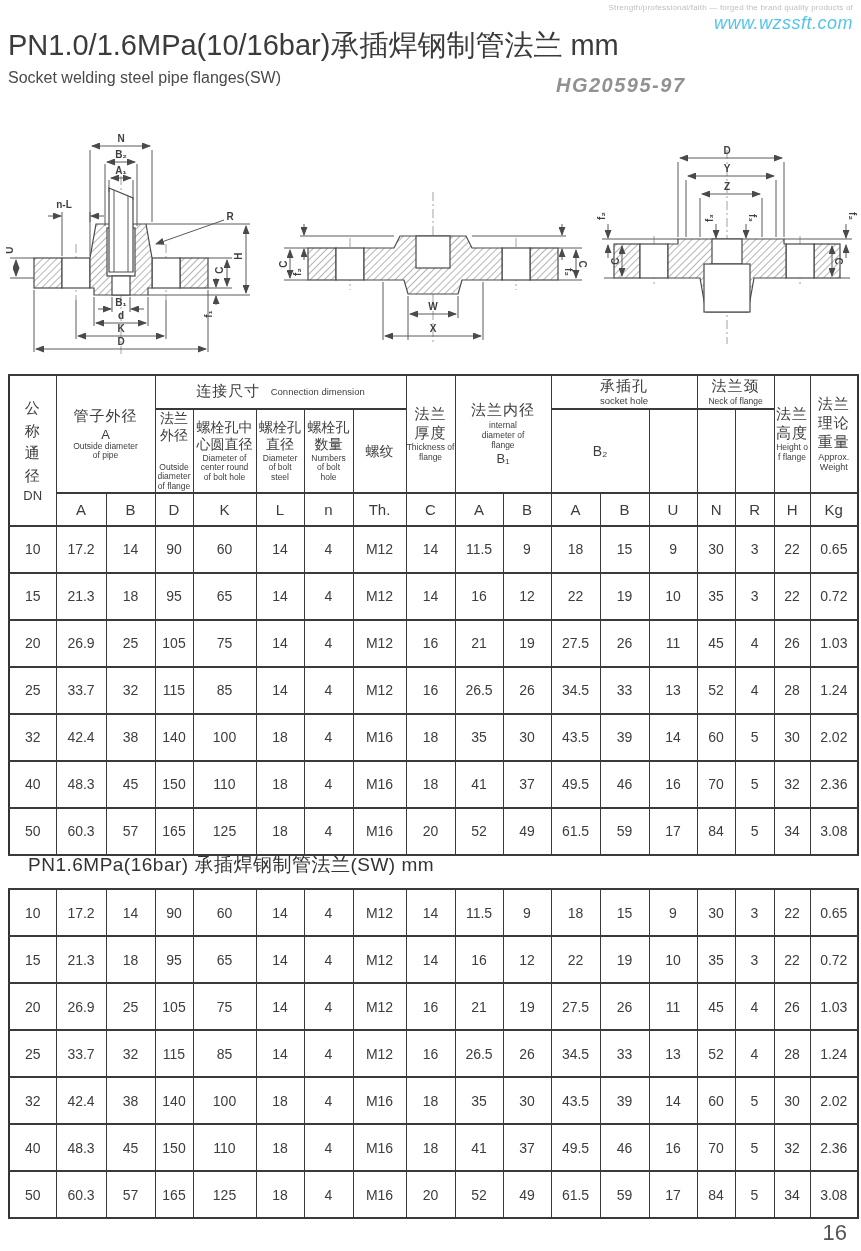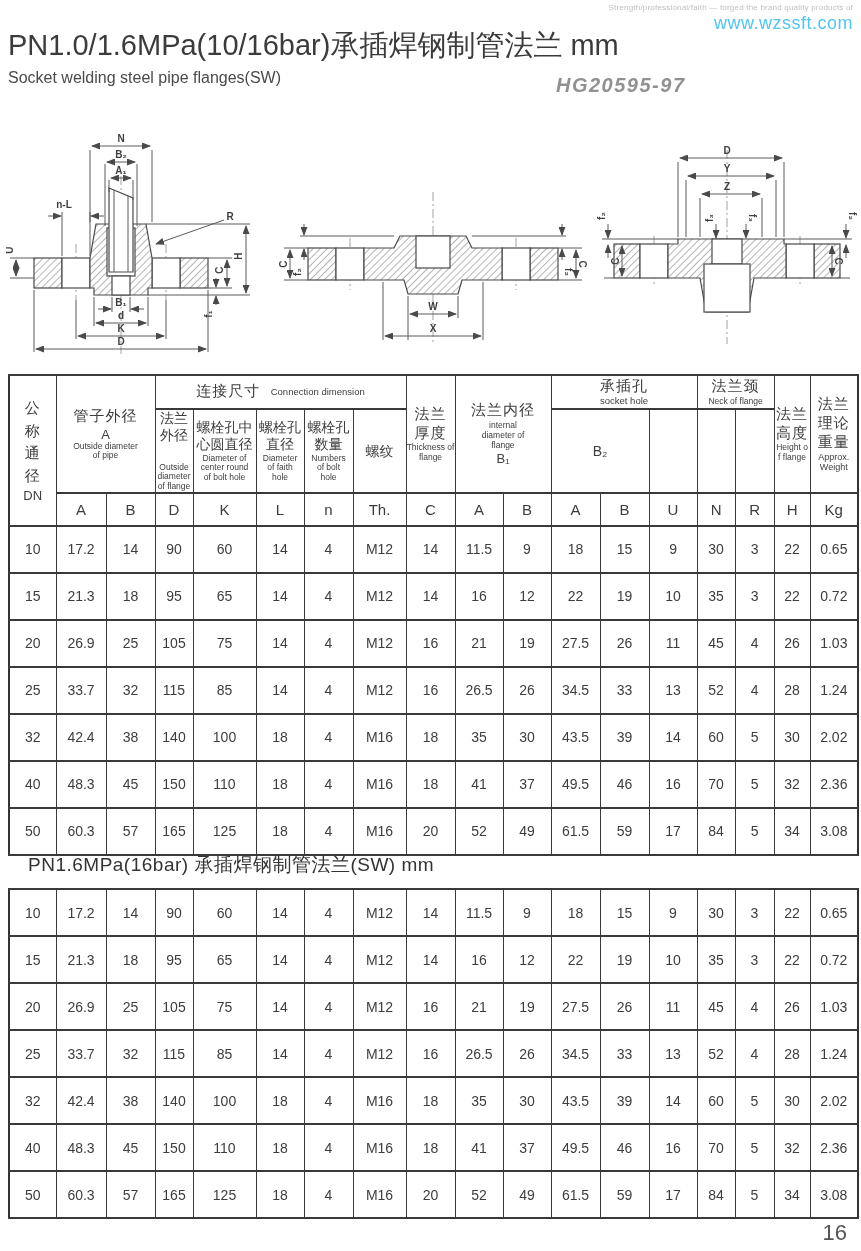--- a/index.html
+++ b/index.html
@@ -2,21 +2,21 @@
 <html><head>
 <meta charset="utf-8">
 <style>
   html,body{margin:0;padding:0;}
   body{
     width:861px;height:1251px;position:relative;background:#ffffff;
     font-family:"Liberation Sans",sans-serif;color:#3d3d3d;overflow:hidden;
   }
   
   .tagline{position:absolute;top:3px;right:8px;font-size:8px;color:#c2beba;letter-spacing:.2px;}
-  .website{position:absolute;top:13px;right:8px;font-size:18px;color:#52c4ee;letter-spacing:.5px;}
+  .website{position:absolute;top:13px;right:8px;font-size:18px;font-style:italic;color:#52c4ee;letter-spacing:.5px;}
   .title{position:absolute;top:26px;left:8px;font-size:29px;color:#3b3b3b;white-space:nowrap;}
   .subtitle{position:absolute;top:69px;left:8px;font-size:16px;color:#4a4a4a;text-align:center;}
   .standard{position:absolute;top:74px;left:556px;font-size:20px;font-weight:bold;font-style:italic;color:#919191;letter-spacing:1.5px;}
   .pagenum{position:absolute;top:1220px;right:14px;font-size:22px;color:#555;}
   
   .drawing{position:absolute;}
   #drawL{left:6px;top:132px;}
   #drawM{left:278px;top:184px;}
   #drawR{left:596px;top:144px;}
   svg text{font-family:"Liberation Sans",sans-serif;font-size:10px;font-weight:bold;fill:#3f3f3f;}
@@ -323,21 +323,21 @@
       <th>
         <div class="wrap w2 zh-s">法兰外径</div>
         <div class="en" style="max-width:36px;margin:19px auto 0">Outside diameter of flange</div>
       </th>
       <th>
         <div class="wrap w4 zh-s">螺栓孔中心圆直径</div>
         <div class="en" style="max-width:56px">Diameter of center round of bolt hole</div>
       </th>
       <th>
         <div class="wrap w3 zh-s">螺栓孔直径</div>
-        <div class="en" style="max-width:40px">Diameter of faith hole</div>
+        <div class="en" style="max-width:40px">Diameter of bolt steel</div>
       </th>
       <th>
         <div class="wrap w3 zh-s">螺栓孔数量</div>
         <div class="en" style="max-width:40px">Numbers of bolt hole</div>
       </th>
       <th>
         <div class="zh-s">螺纹</div>
       </th>
       <th colspan="2">
         <div class="sub" style="font-size:14px">B₂</div>

